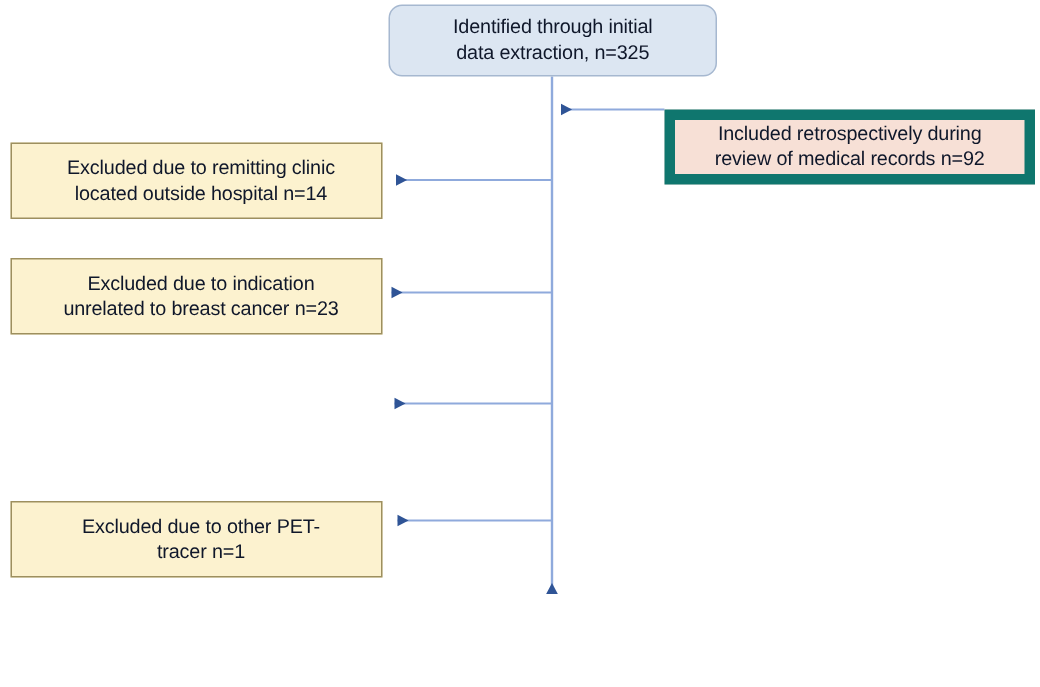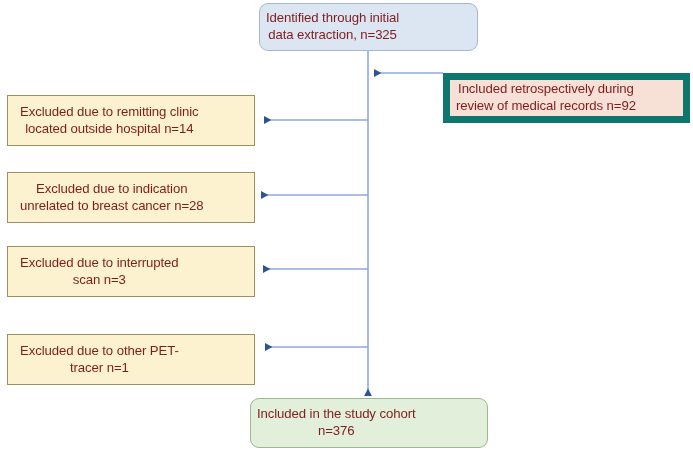--- a/index.html
+++ b/index.html
@@ -16,23 +16,24 @@
     width: 693px;
     height: 458px;
     background: #ffffff;
     overflow: hidden;
   }
   .node {
     position: absolute;
     box-sizing: border-box;
     display: flex;
     align-items: center;
+    justify-content: center;
     text-align: center;
     line-height: 1.28;
-    color: #7f1d1d;
+    color: #0f172a;
     font-size: 13.2px;
     letter-spacing: -0.1px;
     padding: 2px 6px;
   }
   .node .node-text {
     display: block;
     white-space: pre-line;
   }
 
   
@@ -128,31 +129,23 @@
 review of medical records n=92</span>
   </div>
 
   <div class="node node-exclude ex-1">
     <span class="node-text">Excluded due to remitting clinic
 located outside hospital n=14</span>
   </div>
 
   <div class="node node-exclude ex-2">
     <span class="node-text">Excluded due to indication
-unrelated to breast cancer n=28</span>
+unrelated to breast cancer n=23</span>
   </div>
 
-  <div class="node node-exclude ex-3">
-    <span class="node-text">Excluded due to interrupted
-scan n=3</span>
-  </div>
 
   <div class="node node-exclude ex-4">
     <span class="node-text">Excluded due to other PET-
 tracer n=1</span>
   </div>
 
-  <div class="node node-end">
-    <span class="node-text">Included in the study cohort
-n=376</span>
-  </div>
 
 </div>
 
 </body></html>

